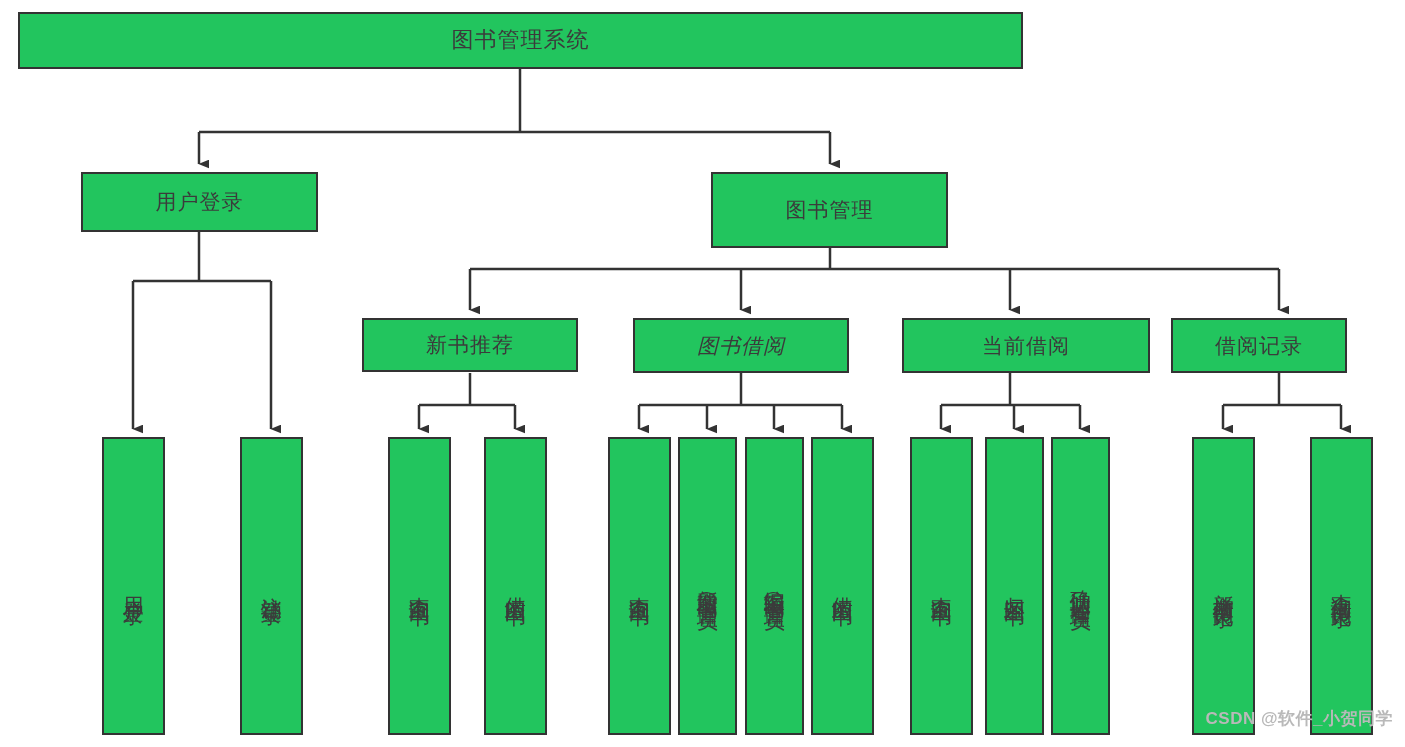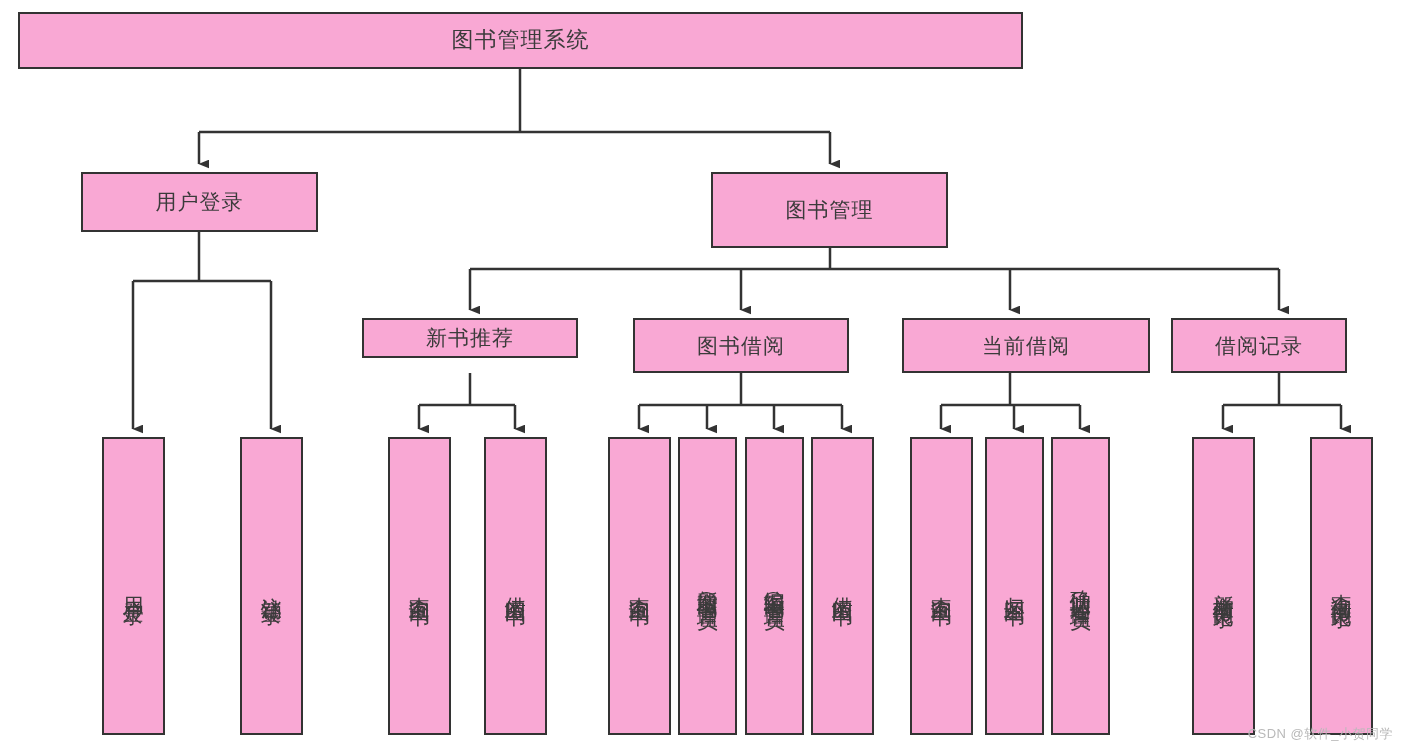--- a/index.html
+++ b/index.html
@@ -23,21 +23,21 @@
     position: absolute;
     left: 0;
     top: 0;
     width: 1405px;
     height: 747px;
     pointer-events: none;
   }
   .node {
     position: absolute;
     box-sizing: border-box;
-    background: #f9a8d4;
+    background: #22c55e;
     border: 2px solid #333333;
     display: flex;
     align-items: center;
     justify-content: center;
     overflow: hidden;
   }
   .node-label {
     color: #3b3b3b;
     font-size: 21px;
     line-height: 1.12;
@@ -51,26 +51,27 @@
     letter-spacing: 3px;
     font-size: 21px;
   }
   .node.vertical {
     align-items: center;
   }
   .node.root .node-label { font-size: 22px; }
   .watermark {
     position: absolute;
     right: 12px;
-    bottom: 4px;
+    bottom: 17px;
     color: #b9b9b9;
-    font-size: 13px;
+    font-size: 17px;
     letter-spacing: 0.5px;
     white-space: nowrap;
     user-select: none;
+    font-weight: bold;
   }
 </style>
 </head>
 <body>
 
 <div id="diagram-root">
   <svg class="edges" viewBox="0 0 1405 747" xmlns="http://www.w3.org/2000/svg">
     <defs>
       <marker id="arrowhead" markerWidth="9" markerHeight="11" refX="4.5" refY="10.4" orient="auto" markerUnits="userSpaceOnUse">
         <polygon points="0,0 9,0 4.5,11" fill="#333333"></polygon>
@@ -115,24 +116,24 @@
   <div id="node-layer">
       <div class="node root" style="left: 18px; top: 12px; width: 1005px; height: 57px;">
         <span class="node-label">图书管理系统</span>
       </div>
       <div class="node" style="left: 81px; top: 172px; width: 237px; height: 60px;">
         <span class="node-label">用户登录</span>
       </div>
       <div class="node" style="left: 711px; top: 172px; width: 237px; height: 76px;">
         <span class="node-label">图书管理</span>
       </div>
-      <div class="node" style="left: 362px; top: 318px; width: 216px; height: 40px;">
+      <div class="node" style="left: 362px; top: 318px; width: 216px; height: 54px;">
         <span class="node-label">新书推荐</span>
       </div>
-      <div class="node" style="left: 633px; top: 318px; width: 216px; height: 55px;">
+      <div class="node" style="left: 633px; top: 318px; width: 216px; height: 55px; font-style: italic;">
         <span class="node-label">图书借阅</span>
       </div>
       <div class="node" style="left: 902px; top: 318px; width: 248px; height: 55px;">
         <span class="node-label">当前借阅</span>
       </div>
       <div class="node" style="left: 1171px; top: 318px; width: 176px; height: 55px;">
         <span class="node-label">借阅记录</span>
       </div>
       <div class="node vertical" style="left: 102px; top: 437px; width: 63px; height: 298px;">
         <span class="node-label">用户登录</span>

